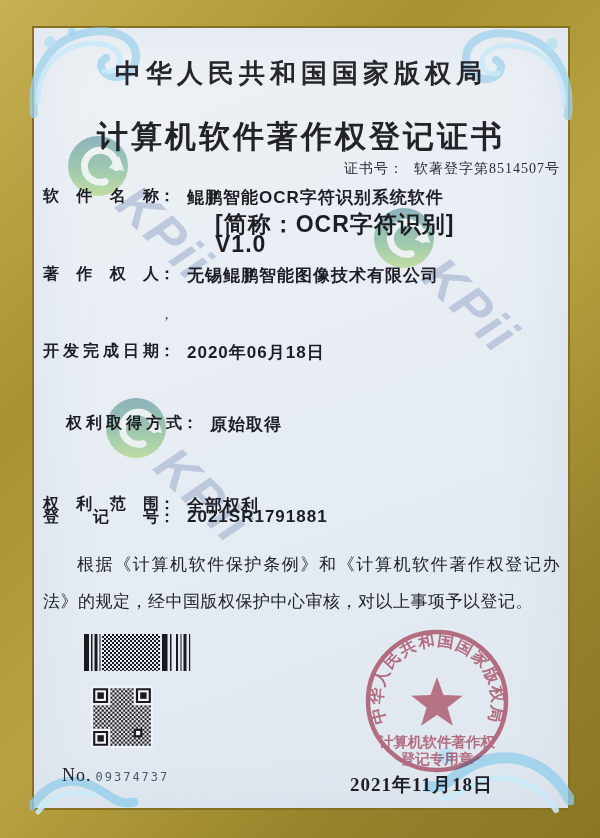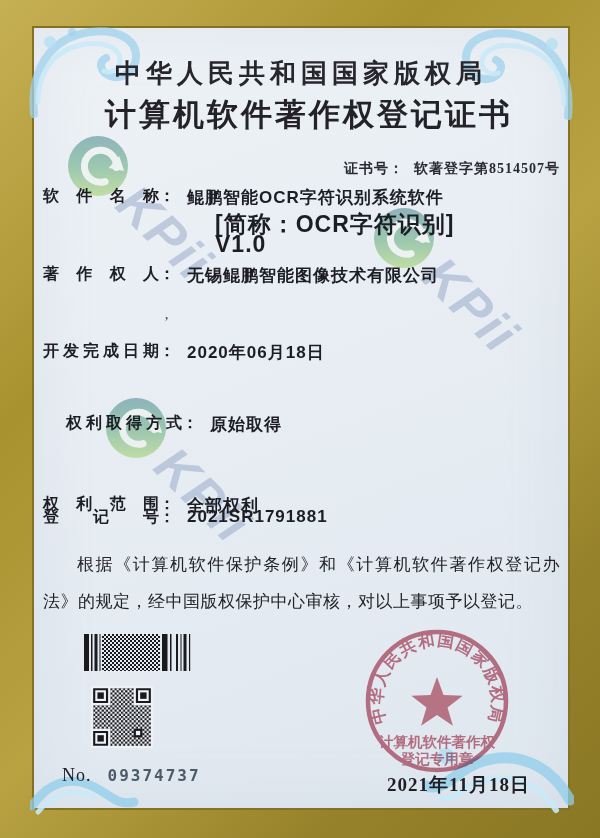--- a/index.html
+++ b/index.html
@@ -18,23 +18,23 @@
   .deco-bl{left:-4px;bottom:-8px;transform:scaleY(-1);}
   .deco-br{right:-6px;bottom:-8px;transform:scale(-1,-1);}
   
   .wm{position:absolute;display:flex;align-items:center;gap:10px;width:240px;height:60px;
       transform:rotate(45deg);transform-origin:30px 30px;opacity:.5;}
   .wm-text{font-family:"Liberation Sans",sans-serif;font-style:italic;font-weight:bold;
       font-size:52px;color:#93a5c6;letter-spacing:2px;line-height:60px;}
   
   .title1{position:absolute;top:28px;left:0;width:100%;text-align:center;
       font-size:26px;font-weight:600;color:#26262c;letter-spacing:5px;}
-  .title2{position:absolute;top:66px;left:0;width:100%;text-align:center;
-      font-size:31px;font-weight:700;color:#222228;letter-spacing:3px;padding-left:8px;}
-  .certline{position:absolute;top:132px;right:8px;font-size:14px;font-weight:700;
+  .title2{position:absolute;top:88px;left:0;width:100%;text-align:center;
+      font-size:31px;font-weight:700;color:#222228;letter-spacing:3px;}
+  .certline{position:absolute;top:132px;right:8px;font-size:14px;font-weight:400;
       color:#2a2a30;letter-spacing:1px;font-family:"Liberation Serif",serif;}
   .certline .lab{margin-right:10px;}
   
   .frow{position:absolute;left:9px;white-space:nowrap;color:#1d1d24;
       font-family:"Liberation Sans",sans-serif;}
   .flabel{display:inline-block;width:116px;font-size:16px;font-weight:700;
       text-align:justify;text-align-last:justify;vertical-align:top;}
   .fcolon{font-size:16px;font-weight:700;margin-right:12px;vertical-align:top;}
   .fval{font-size:17px;font-weight:700;letter-spacing:1px;vertical-align:top;}
   .fextra{position:absolute;left:153px;font-size:23px;font-weight:700;letter-spacing:1px;
@@ -42,26 +42,26 @@
   .stray{position:absolute;left:130px;top:286px;font-size:15px;color:#44444c;}
   
   .statement{position:absolute;left:9px;top:518px;width:517px;font-size:17px;
       line-height:37px;color:#222228;text-align:justify;text-indent:2em;
       letter-spacing:.5px;font-family:"Liberation Serif",serif;}
   
   .barcode{position:absolute;left:50px;top:606px;width:108px;height:37px;}
   .qrcode{position:absolute;left:57px;top:658px;width:62px;height:62px;}
   .serial{position:absolute;left:28px;top:737px;white-space:nowrap;}
   .serial .no{font-size:18px;font-weight:400;color:#202026;letter-spacing:1px;}
-  .serial .num{font-family:"DejaVu Sans Mono",monospace;font-size:16px;color:#4d5a6a;
-      letter-spacing:2px;margin-left:16px;font-weight:bold;}
+  .serial .num{font-family:"DejaVu Sans Mono",monospace;font-size:12px;color:#4d5a6a;
+      letter-spacing:2px;margin-left:4px;}
   
   .seal{position:absolute;left:330px;top:600px;width:146px;height:146px;
       opacity:.9;mix-blend-mode:multiply;}
-  .issue-date{position:absolute;left:334px;top:744px;width:162px;text-align:right;
+  .issue-date{position:absolute;left:316px;top:744px;width:162px;text-align:left;
       font-size:19px;font-weight:700;color:#1e1e24;letter-spacing:1px;
       font-family:"Liberation Serif",serif;}
 </style>
 </head>
 <body>
 
 <div class="photo">
   <div class="paper">
 
     <div class="deco deco-tl">

